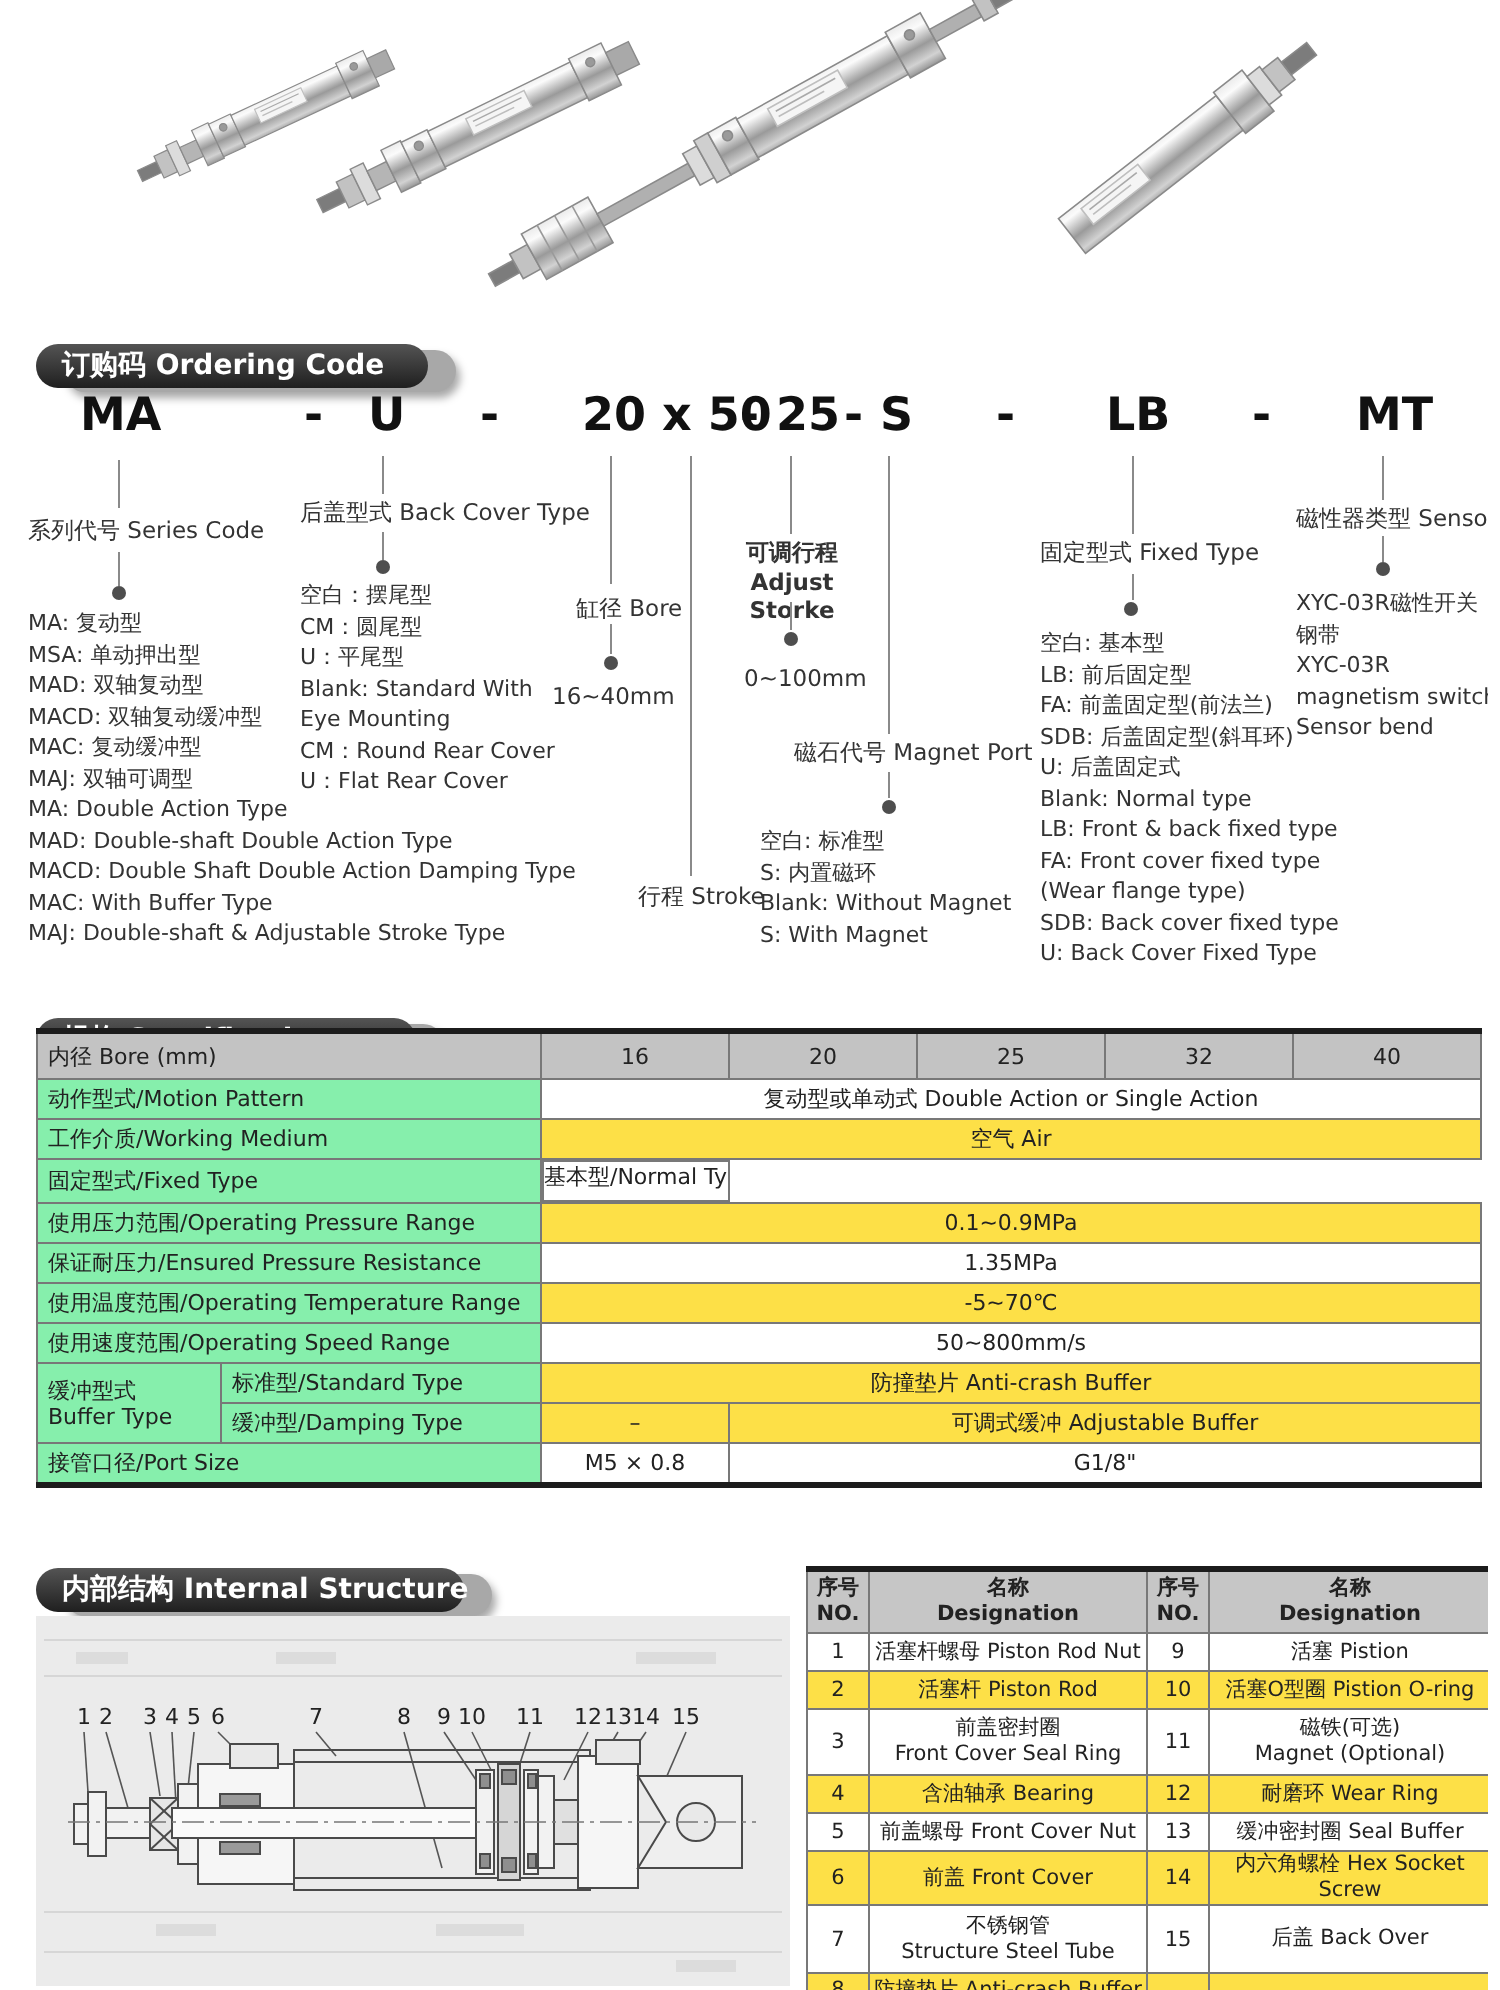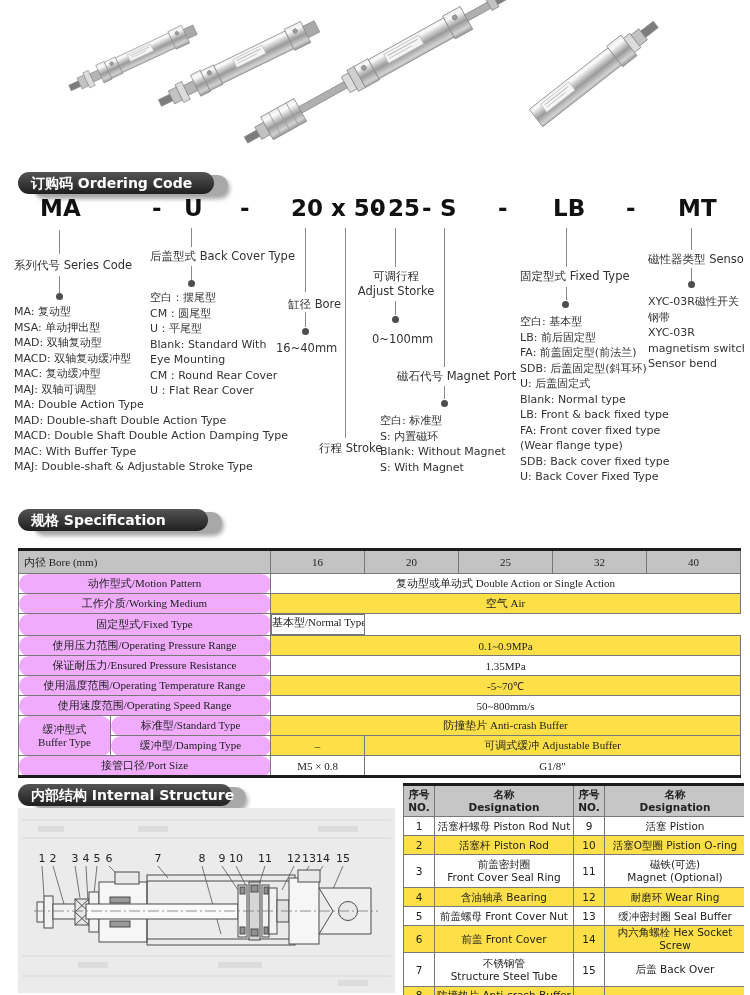--- a/index.html
+++ b/index.html
@@ -10,29 +10,29 @@
   .sec .tail{position:absolute;left:14px;top:3px;width:100%;height:21px;background:#a8a8a8;
              border-radius:11px;box-shadow:2px 3px 4px rgba(0,0,0,.35);}
   .sec .pill{position:absolute;left:0;top:0;width:100%;height:22px;border-radius:11px;
              background:linear-gradient(#545454,#1f1f1f);color:#fff;font-size:14px;font-weight:bold;
              line-height:22px;padding-left:13px;box-sizing:border-box;white-space:nowrap;}
   
   .code{position:absolute;top:195px;font-size:23px;font-weight:bold;color:#111;white-space:nowrap;}
   .vline{position:absolute;width:1px;background:#8a8a8a;}
   .dot{position:absolute;width:7px;height:7px;border-radius:50%;background:#4e4e4e;}
   .lbl{position:absolute;font-size:11.5px;color:#333;white-space:nowrap;}
-  .lbl.center{text-align:center;white-space:pre-line;}
+  .lbl.center{text-align:center;white-space:pre-line;font-weight:bold;}
   .lst{position:absolute;font-size:11px;line-height:15.5px;color:#333;white-space:nowrap;}
   
   table{border-collapse:collapse;table-layout:fixed;font-size:11px;color:#222;}
   td{border:1px solid #787878;padding:0 5px;overflow:hidden;white-space:nowrap;}
-  .spec{position:absolute;left:18px;top:548px;width:722px;border-top:3px solid #1c1c1c;border-bottom:3px solid #1c1c1c;font-family:Liberation Serif, serif;}
+  .spec{position:absolute;left:18px;top:514px;width:722px;border-top:3px solid #1c1c1c;border-bottom:3px solid #1c1c1c;}
   .spec td{height:19px;}
   .spec .hd td{background:#c3c3c3;}
-  .lab{background:#f0abfc;text-align:center;border-radius:10px;}
+  .lab{background:#86efac;text-align:left;}
   .c{text-align:center;}
   .w{background:#ffffff;}
   .g{background:#fde047;}
   .pre{white-space:pre-line;line-height:13px;}
   .flex5{display:flex;justify-content:space-evenly;padding:0;}
   .flex5 span{display:block;}
   .parts{position:absolute;left:403px;top:783px;width:342px;border-top:3px solid #1c1c1c;border-bottom:3px solid #1c1c1c;font-size:10.5px;}
   .parts td{text-align:center;padding:0 2px;}
   .parts .hd td{background:#c6c6c6;height:30px;font-weight:bold;}
   

